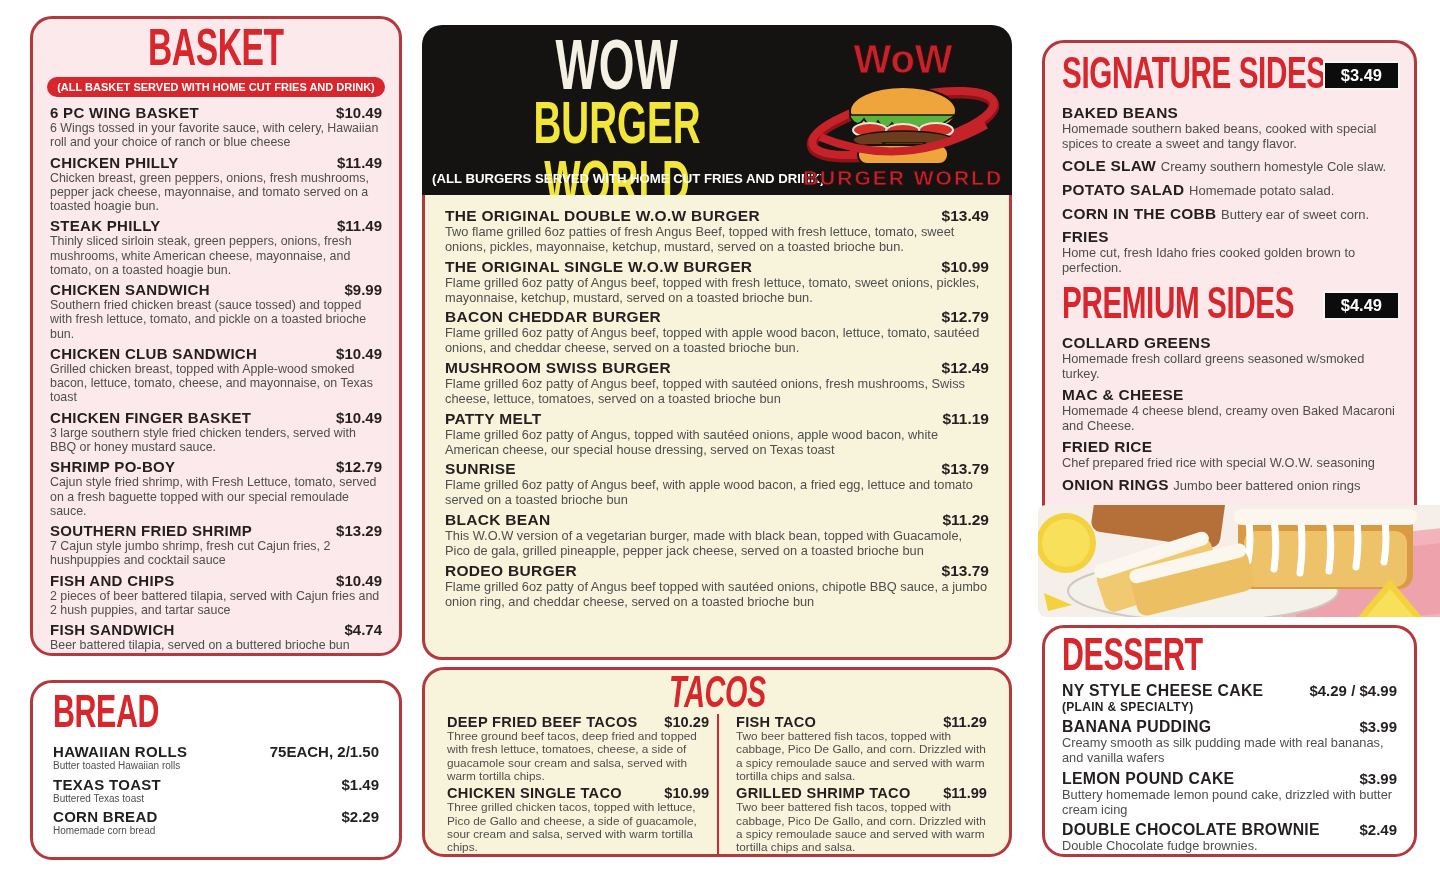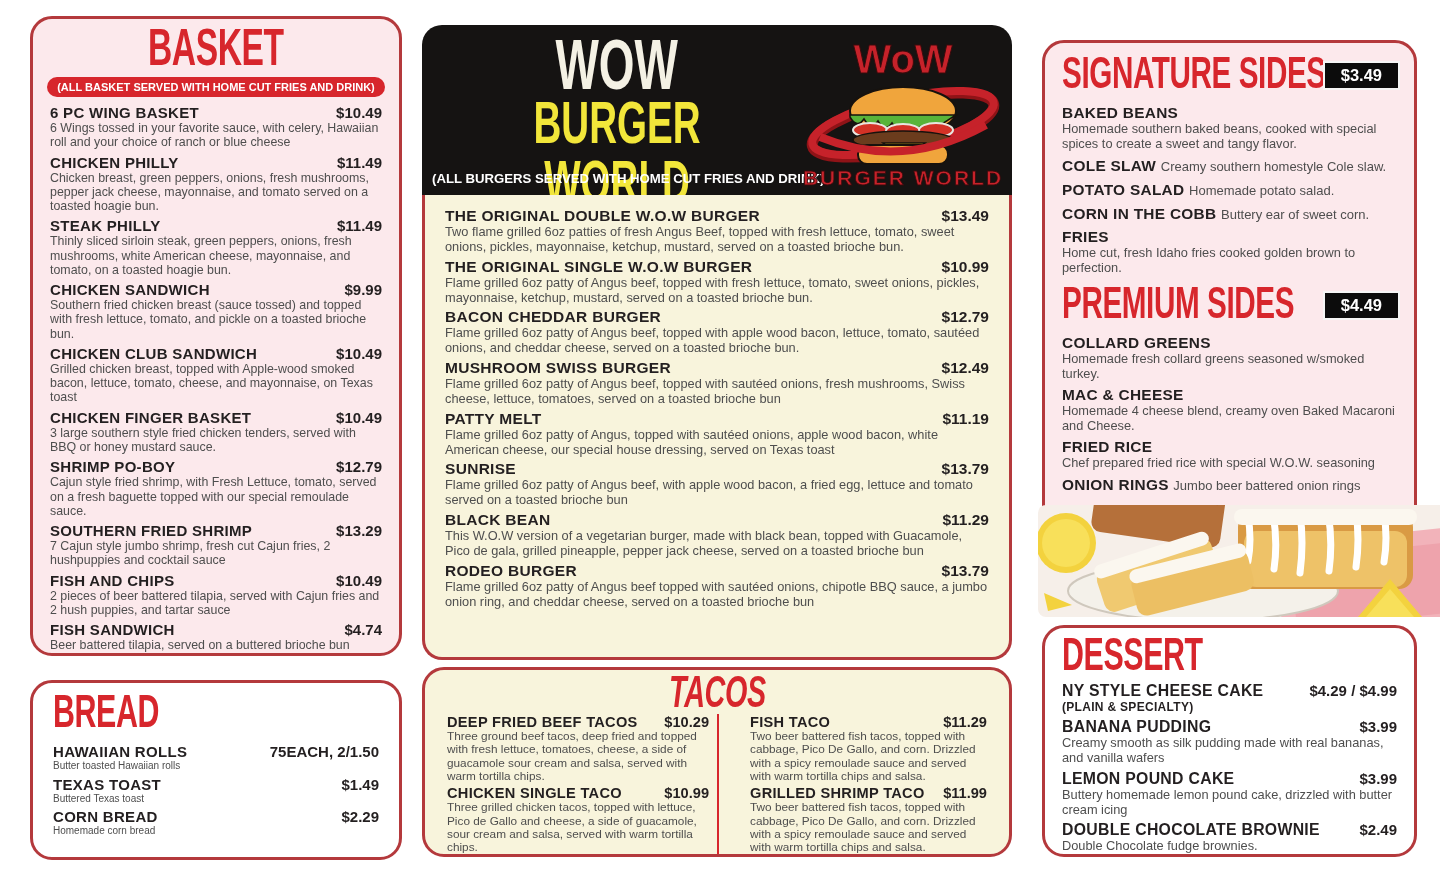--- a/index.html
+++ b/index.html
@@ -63,21 +63,21 @@
   #burgers .mi-price{font-size:15.5px;}
   #burgers .mi-desc{font-size:12.8px;line-height:1.16;}
   #burgers .mi{margin-bottom:3px;}
 
   
   #tacos{left:422px;top:667px;width:590px;height:190px;}
   #tacos .ttl{width:100%;text-align:center;margin-top:6px;height:36px;font-style:italic;}
   #tacos .ttl .disp{font-size:36px;}
   .taco-cols{display:flex;padding:2px 14px 0 14px;}
   .taco-col{width:50%;padding:0 8px;}
-  .taco-col.right{border-left:2px solid var(--red);padding-left:31px;}
+  .taco-col.right{border-left:2px solid var(--red);padding-left:17px;}
   #tacos .mi-name{font-size:14.6px;}
   #tacos .mi-price{font-size:14.6px;}
   #tacos .mi-desc{font-size:11.8px;line-height:1.13;}
   #tacos .mi{margin-bottom:2px;}
 
   
   #sides{left:1042px;top:40px;width:375px;height:511px;}
   .sides-hd{position:relative;height:48px;margin-top:8px;}
   .sides-hd .disp{position:absolute;left:17px;bottom:0;font-size:38px;transform:scale(.78,1.18);transform-origin:left bottom;}
   .badge{position:absolute;right:14px;top:10px;background:#0c0c0c;color:#fff;font-weight:700;

